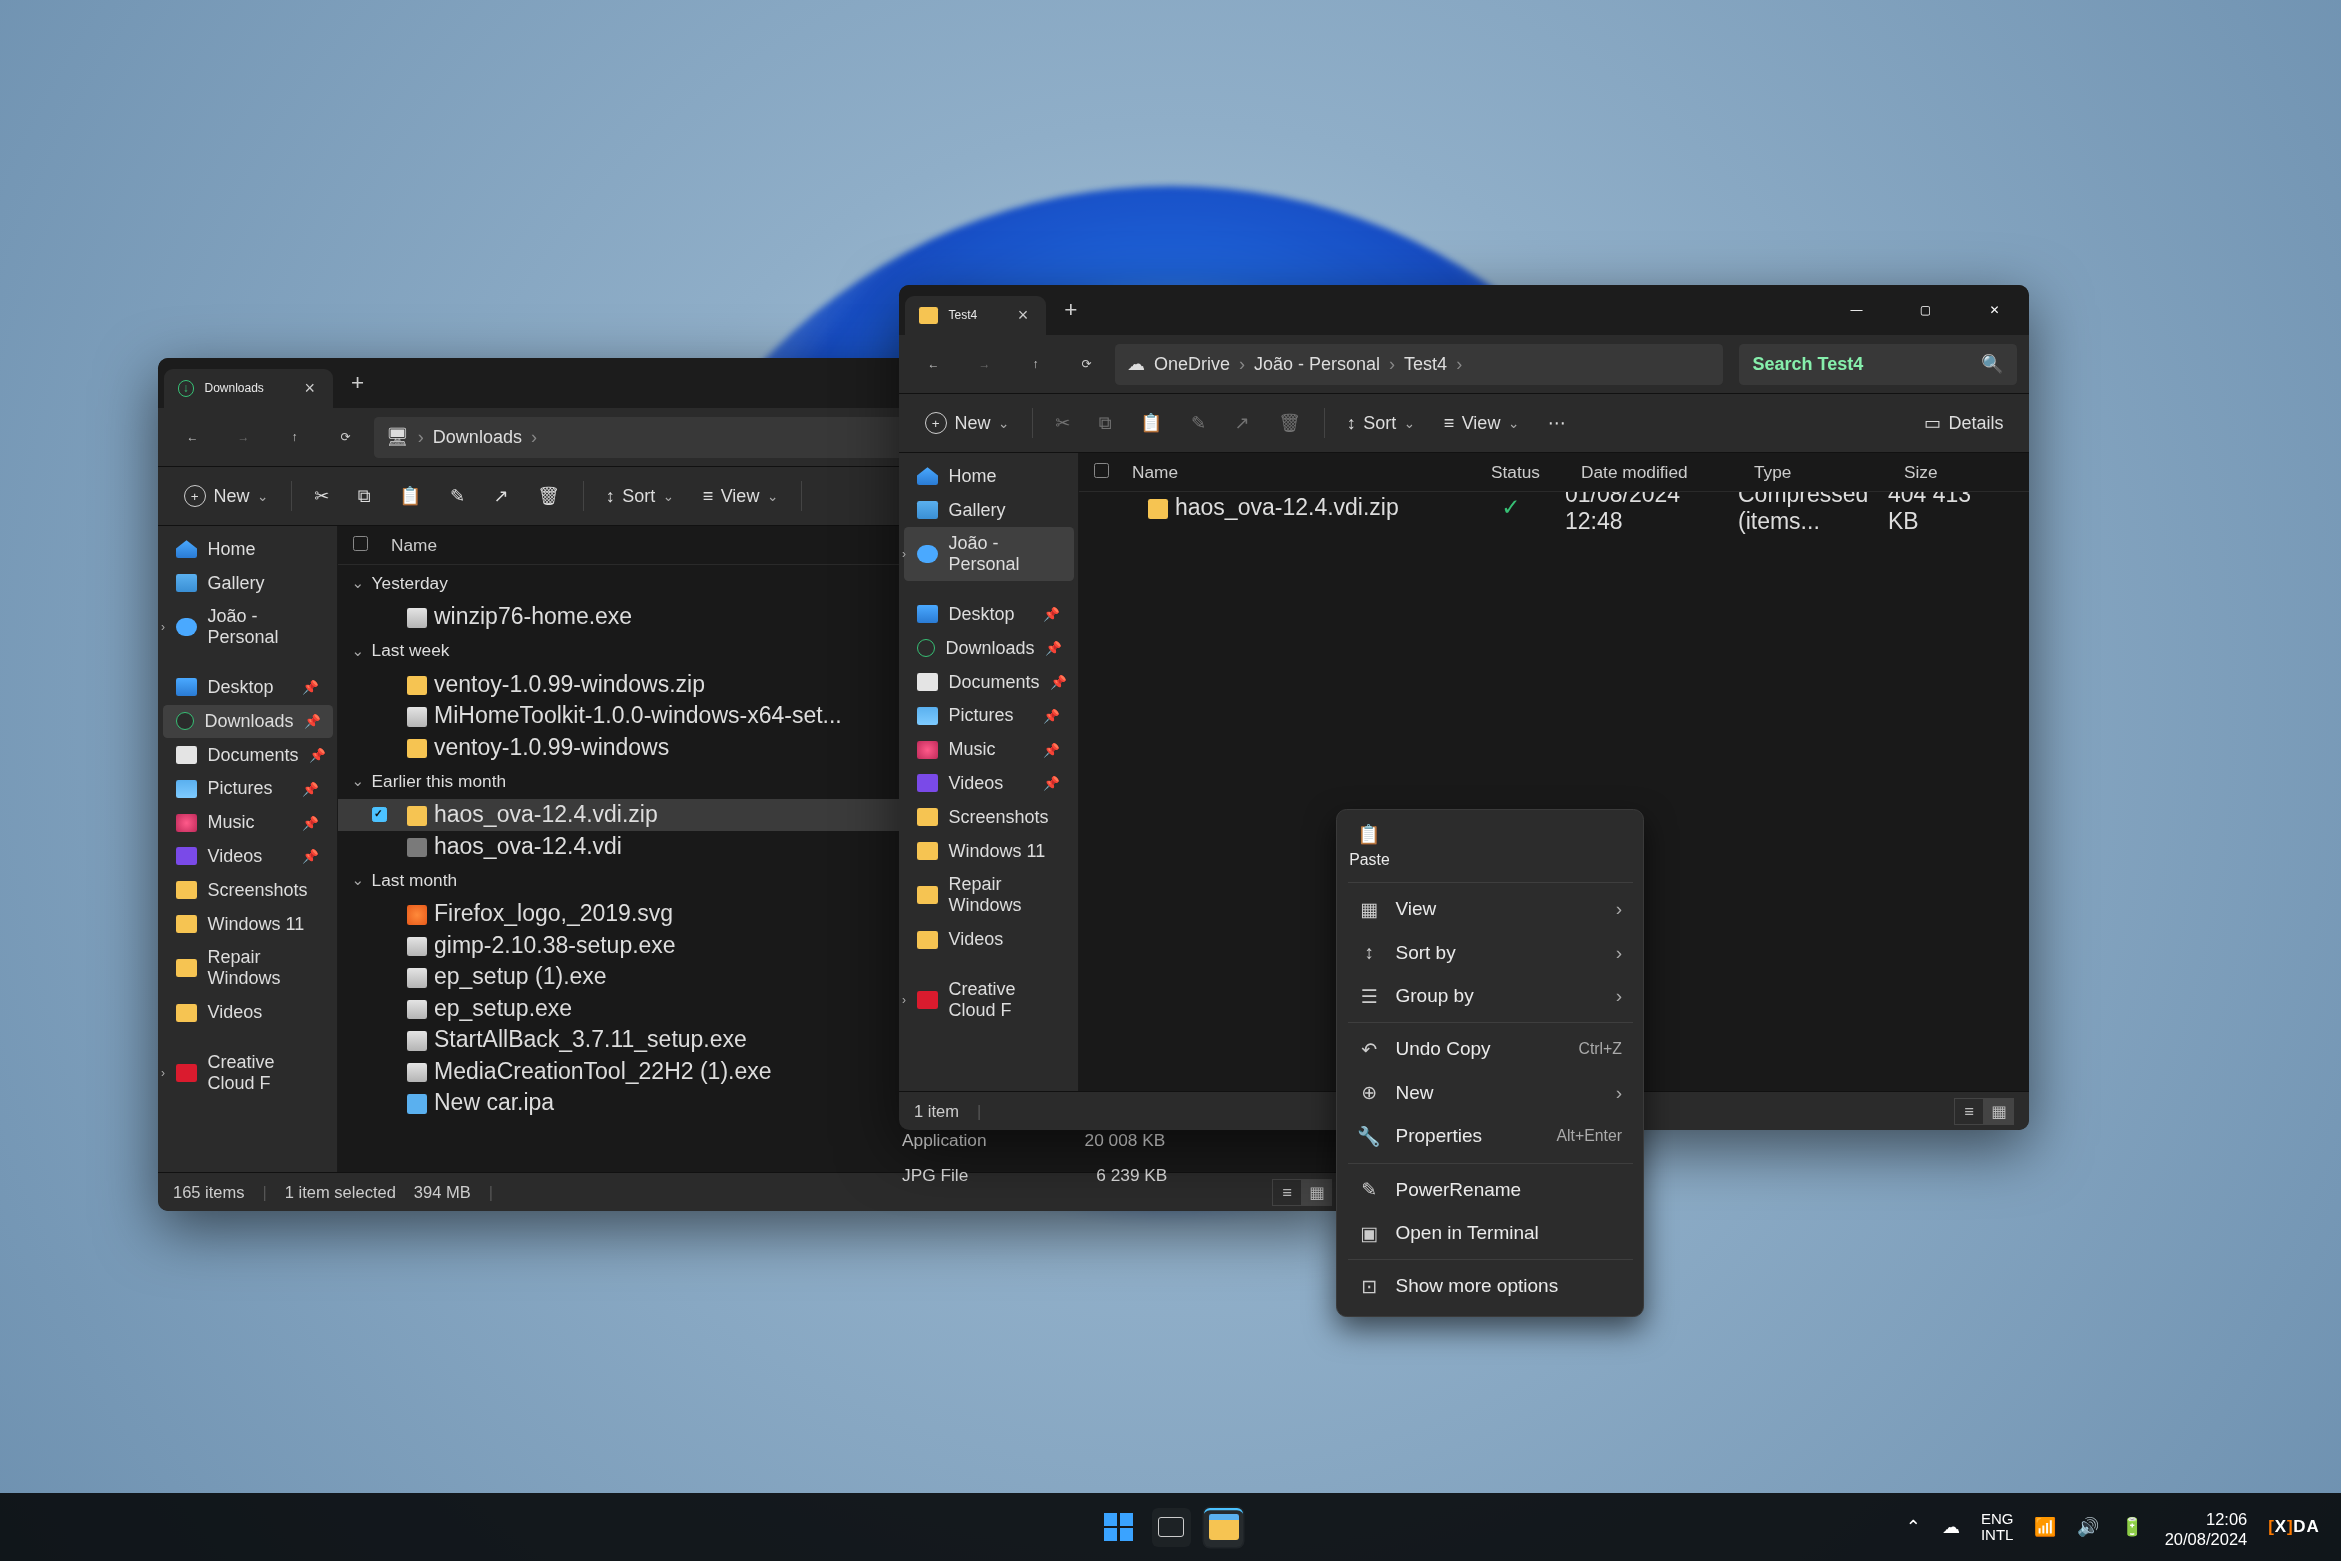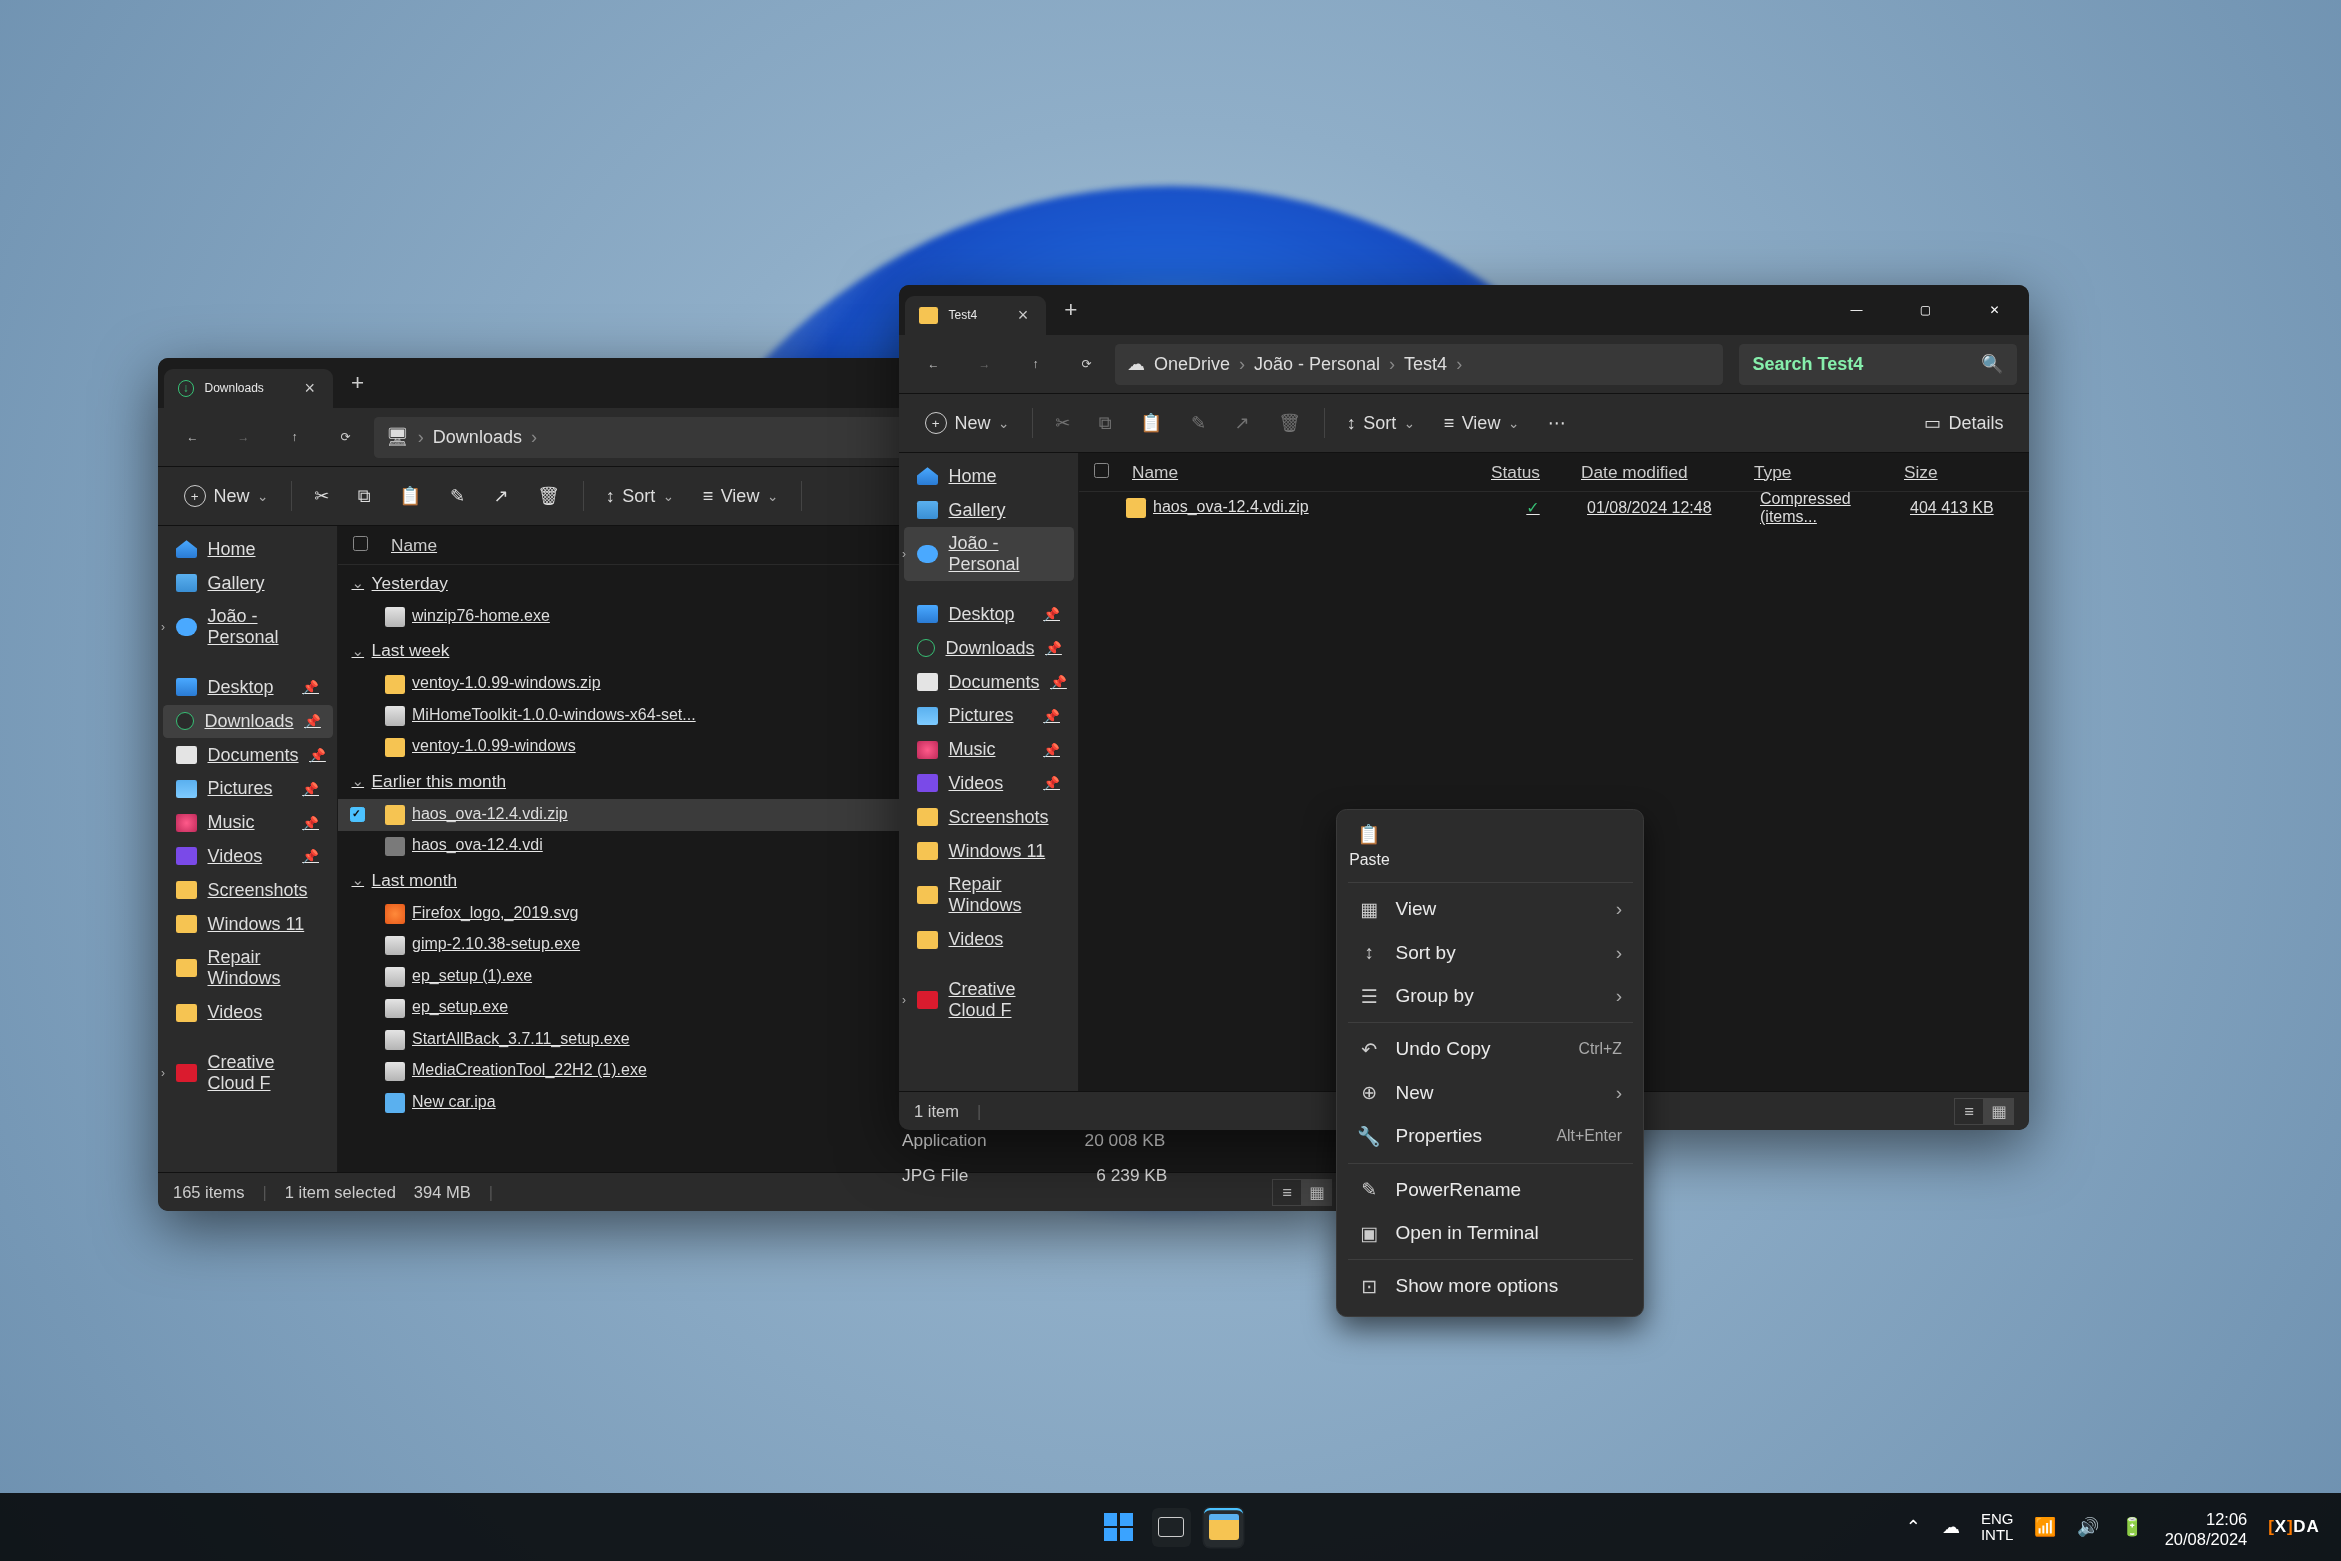--- a/index.html
+++ b/index.html
@@ -33,21 +33,21 @@
   .addressbar{flex:1;height:41px;background:#383838;border-radius:4.5px;display:flex;align-items:center;padding:0 12px;gap:9px;color:#ddd;font-size:18px;}
   .crumb-sep{color:#888;}
   .searchbox{width:278px;height:41px;background:#383838;border-radius:4.5px;display:flex;align-items:center;padding:0 13.5px;color:#86efac;font-size:18px;gap:9px;margin-left:10.5px;font-weight:bold;}
 
   .toolbar{height:59px;display:flex;align-items:center;gap:4.5px;padding:0 13.5px;background:#2b2b2b;border-bottom:0.8px solid #111;}
   .tb-btn{display:flex;align-items:center;gap:7.5px;padding:7.5px 12px;border-radius:4.5px;color:#ddd;font-size:18px;}
   .tb-sep{width:0.8px;height:30px;background:#444;margin:0 6px;}
   .tb-plus{width:22.5px;height:22.5px;border:1.5px solid #ccc;border-radius:50%;display:flex;align-items:center;justify-content:center;font-size:13.5px;}
   .chev{font-size:13.5px;color:#aaa;}
 
-  .body{flex:1;display:flex;min-height:0;text-decoration:underline;}
+  .body{flex:1;display:flex;min-height:0;}
   .sidebar{width:180px;background:#2b2b2b;overflow-y:auto;padding:6px 0;font-size:18px;border-right:0.8px solid #1a1a1a;}
   .side-item{display:flex;align-items:center;gap:10.5px;padding:6px 13.5px;color:#ddd;position:relative;border-radius:4.5px;margin:0.8px 4.5px;}
   .side-item.sel{background:rgba(255,255,255,.10);}
   .side-item .pin{margin-left:auto;color:#888;font-size:13.5px;}
   .side-item .exp{position:absolute;left:-1.5px;color:#aaa;font-size:12px;}
   .side-gap{height:15px;}
   .si-icon{width:21px;height:18px;border-radius:2.3px;flex-shrink:0;}
   .ico-home{background:linear-gradient(#4aa9ff,#2a7bd4);clip-path:polygon(50% 0,100% 45%,100% 100%,0 100%,0 45%);}
   .ico-gallery{background:linear-gradient(#5ab0ef,#3a8fd4);}
   .ico-cloud{background:#4aa9ff;border-radius:9px;}
@@ -64,21 +64,21 @@
   .fp-header{display:flex;align-items:center;height:39px;padding:0 6px;color:#ccc;font-size:17.3px;border-bottom:0.8px solid #2a2a2a;}
   .col{padding:0 9px;}
   .col-check{width:38px;}
   .col-name{flex:1;min-width:135px;}
   .col-date{width:203px;}
   .col-type{width:113px;}
   .col-status{width:90px;}
   .fp-rows{flex:1;overflow-y:auto;}
   .group-hdr{display:flex;align-items:center;gap:7.5px;padding:7.5px 13.5px;color:#ddd;font-size:17.3px;text-align:center;}
   .group-hdr::before{content:"⌄";color:#aaa;font-size:15px;}
-  .row{display:flex;align-items:center;height:31.5px;padding:0 0;color:#ddd;font-size:16px;}
+  .row{display:flex;align-items:center;height:31.5px;padding:0 22px;color:#ddd;font-size:23px;}
   .row.sel{background:#3b3b3b;}
   .row .col-check{display:flex;align-items:center;justify-content:center;}
   .row .chk{width:15px;height:15px;border:0.8px solid #888;border-radius:2.3px;display:inline-block;}
   .row.sel .chk{background:#4cc2ff;border-color:#4cc2ff;position:relative;}
   .row.sel .chk::after{content:"✓";color:#111;font-size:10.5px;font-weight:bold;position:absolute;left:1.5px;top:-1.5px;}
   .file-ico{width:19.5px;height:19.5px;margin-right:7.5px;display:inline-block;vertical-align:middle;border-radius:2.3px;flex-shrink:0;}
   .fi-exe{background:linear-gradient(#e4e4e4,#b4b4b4);}
   .fi-zip{background:#f6c452;}
   .fi-folder{background:#f6c452;}
   .fi-svg{background:radial-gradient(circle,#ff8a3a,#e85a1a);}

